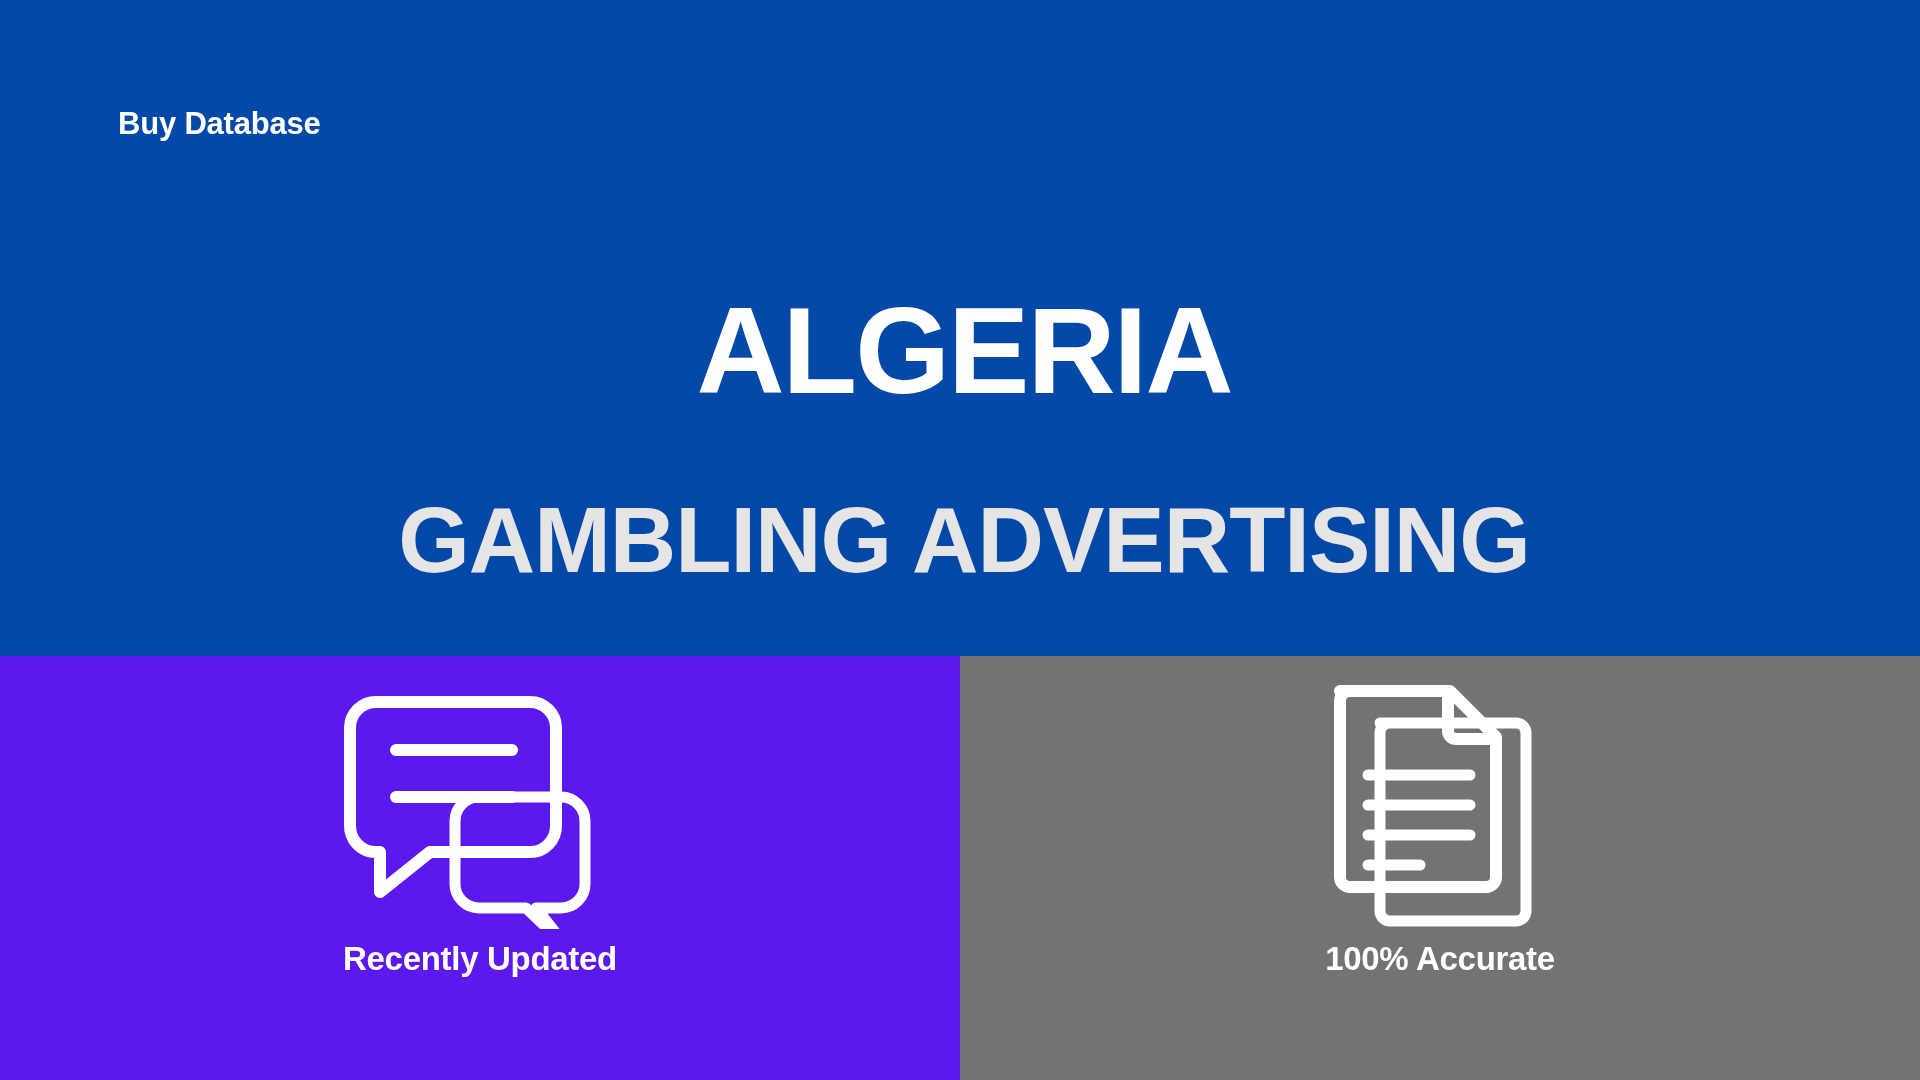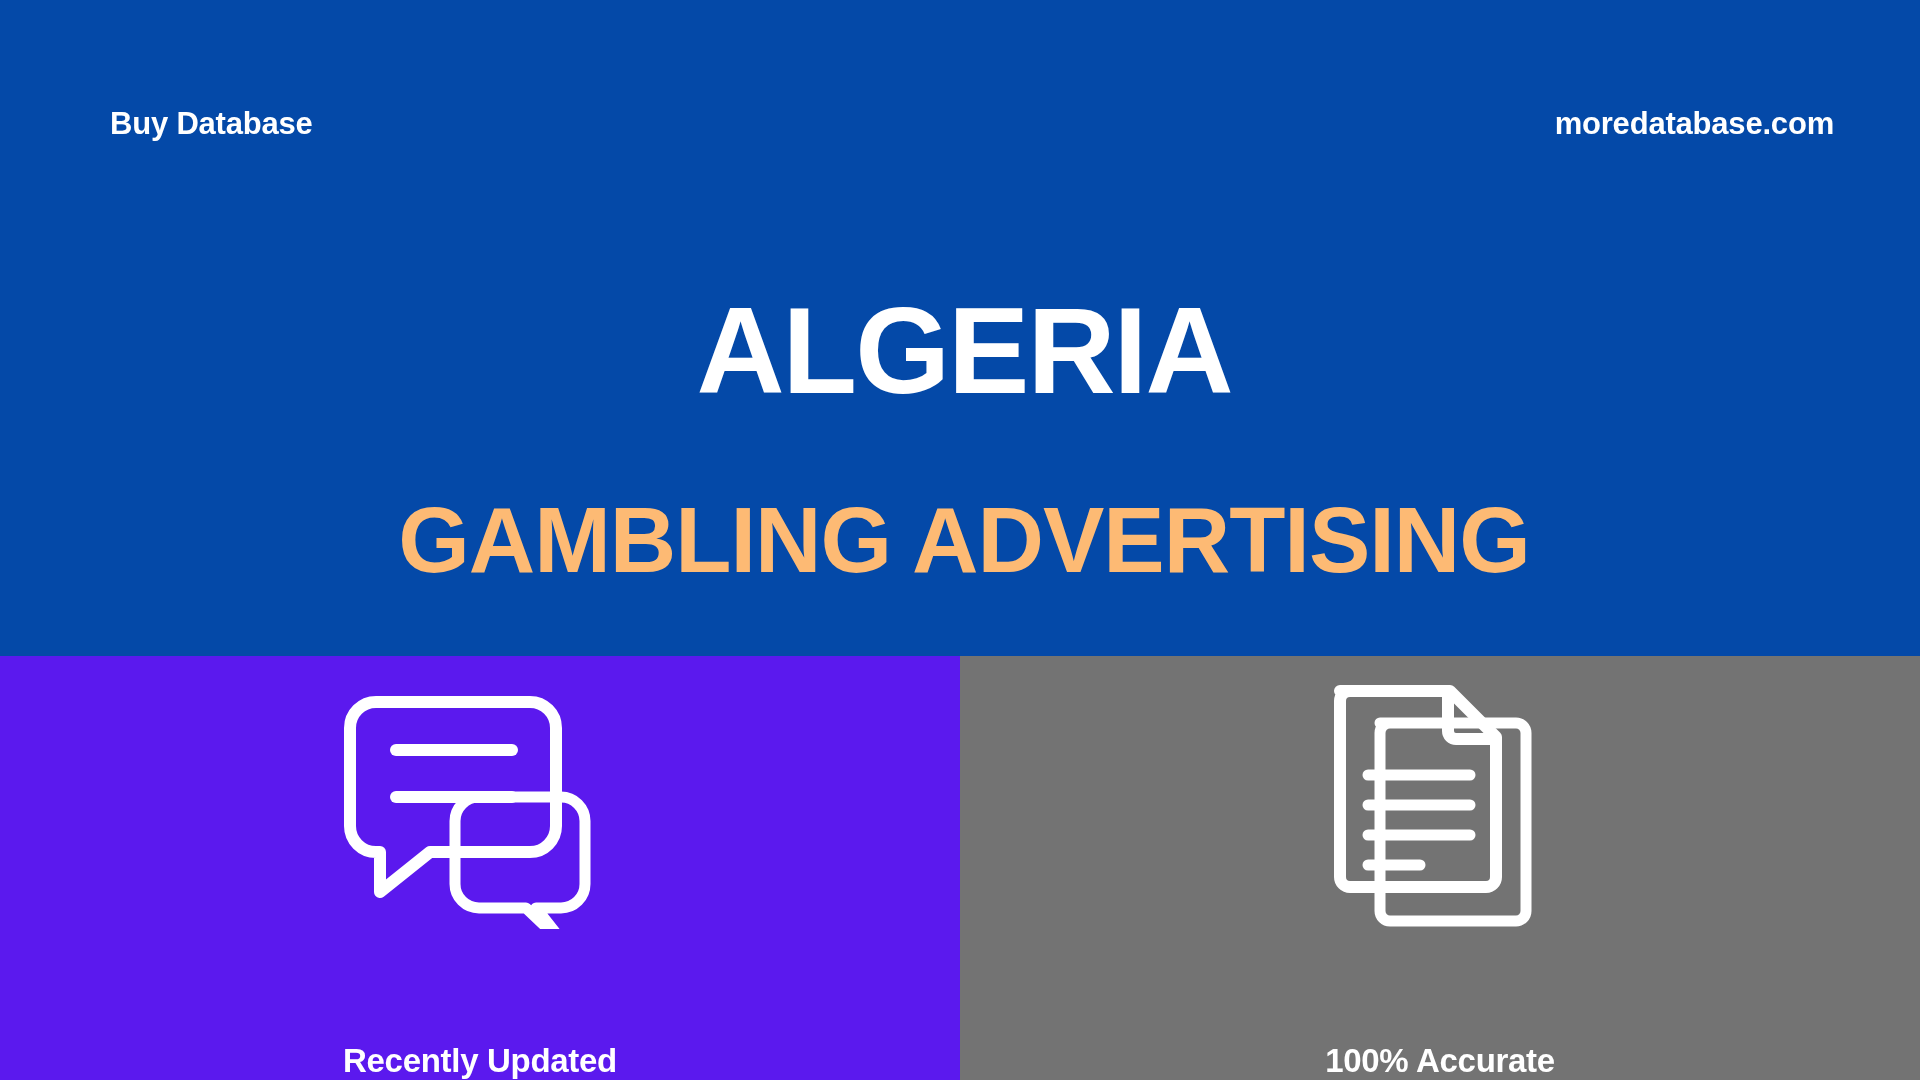--- a/index.html
+++ b/index.html
@@ -16,22 +16,22 @@
 
   
   .header {
     position:relative;
     background:#0449a8;
     height:656px;
     flex:0 0 656px;
   }
   .brand-row {
     position:absolute;
-    top:106px; left:0; right:0;
-    display:flex; justify-content:space-between; align-items:center;
+    top:106px; left:8px; right:0;
+    display:flex; justify-content:flex-start; align-items:center;
     padding:0 86px 0 110px;
   }
   .brand-left, .brand-right {
     color:#ffffff;
     font-size:31px;
     font-weight:bold;
     letter-spacing:-0.2px;
     white-space:nowrap;
   }
   .title-block {
@@ -42,42 +42,42 @@
   }
   .title-main {
     color:#ffffff;
     font-size:122px;
     font-weight:bold;
     letter-spacing:-2px;
     line-height:1.0;
     white-space:nowrap;
   }
   .title-sub {
-    color:#fdba74;
+    color:#e5e5e5;
     font-size:92px;
     font-weight:bold;
     letter-spacing:-1px;
     line-height:1.0;
     margin-top:82px;
     white-space:nowrap;
   }
 
   
   .panels {
     flex:1 1 auto;
     display:flex;
     height:424px;
   }
   .panel {
     flex:1 1 33.3333%;
     position:relative;
     display:flex;
     flex-direction:column;
     align-items:center;
-    justify-content:space-between;
+    justify-content:flex-start;
   }
   .panel-icon {
     margin-top:30px;
     height:240px;
     display:flex;
     align-items:center;
     justify-content:center;
   }
   .panel-icon svg { display:block; }
   .panel-label {
@@ -91,21 +91,20 @@
 </style>
 </head>
 <body style="background: rgb(4, 73, 168);">
 
 <div class="banner">
 
   <div class="header" style="background: rgb(4, 73, 168);">
 
     <div class="brand-row">
       <div class="brand-left">Buy Database</div>
-      <div class="brand-right">moredatabase.com</div>
     </div>
 
     <div class="title-block">
       <div class="title-main">ALGERIA</div>
       <div class="title-sub">GAMBLING ADVERTISING</div>
     </div>
 
   </div>
 
   <div class="panels">

